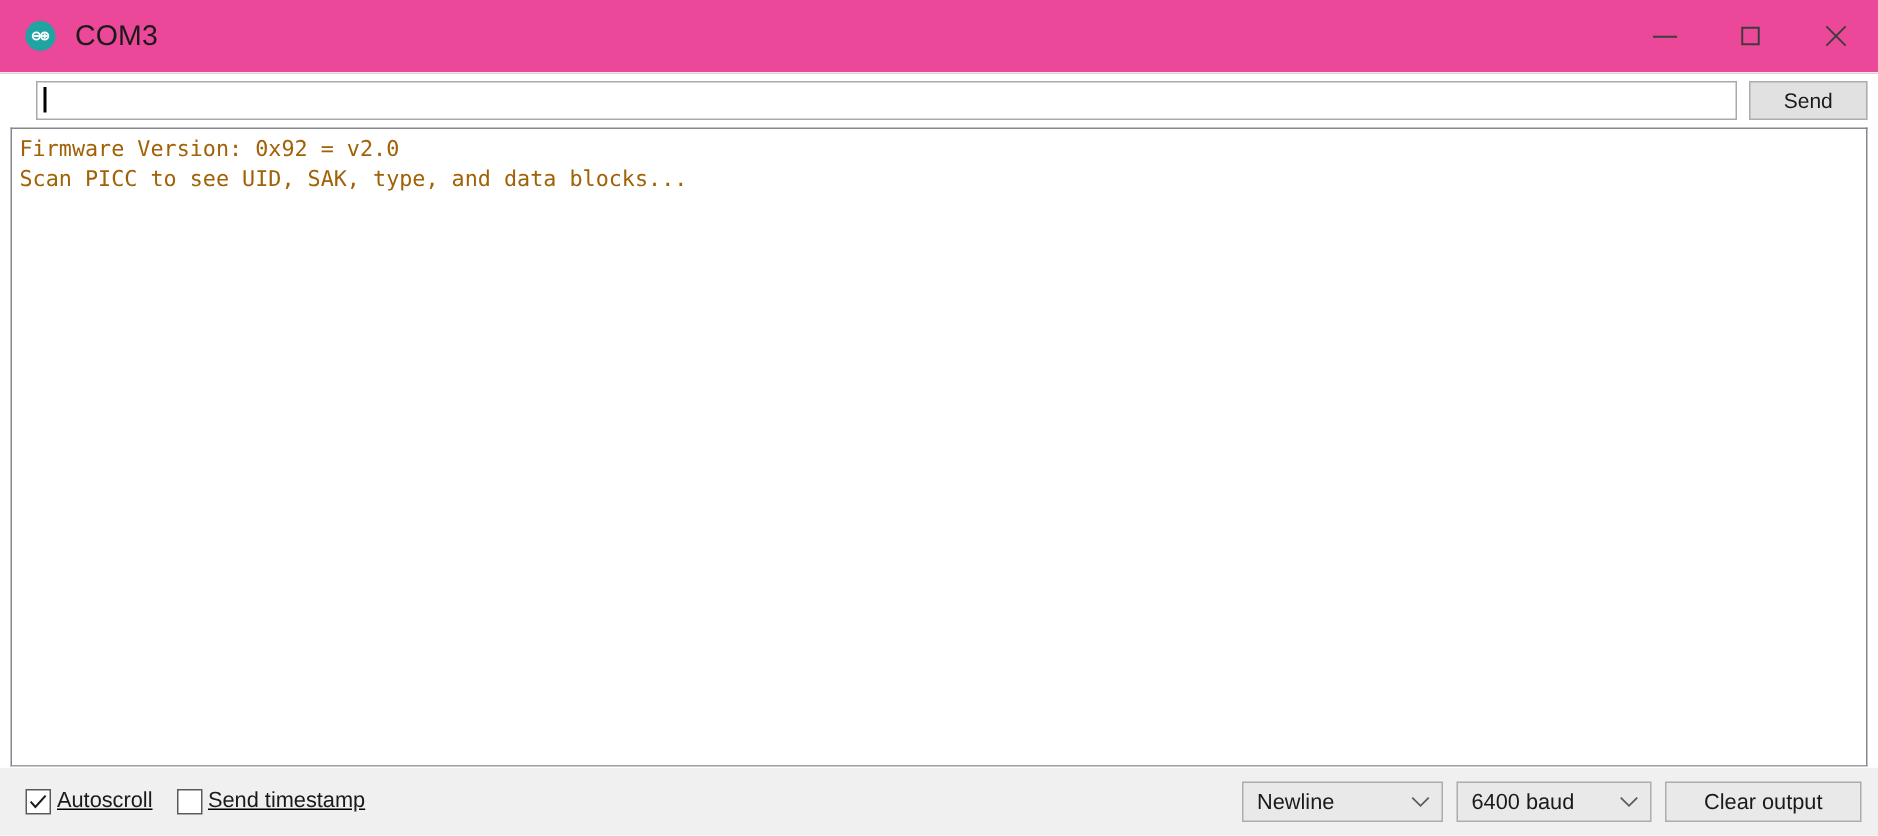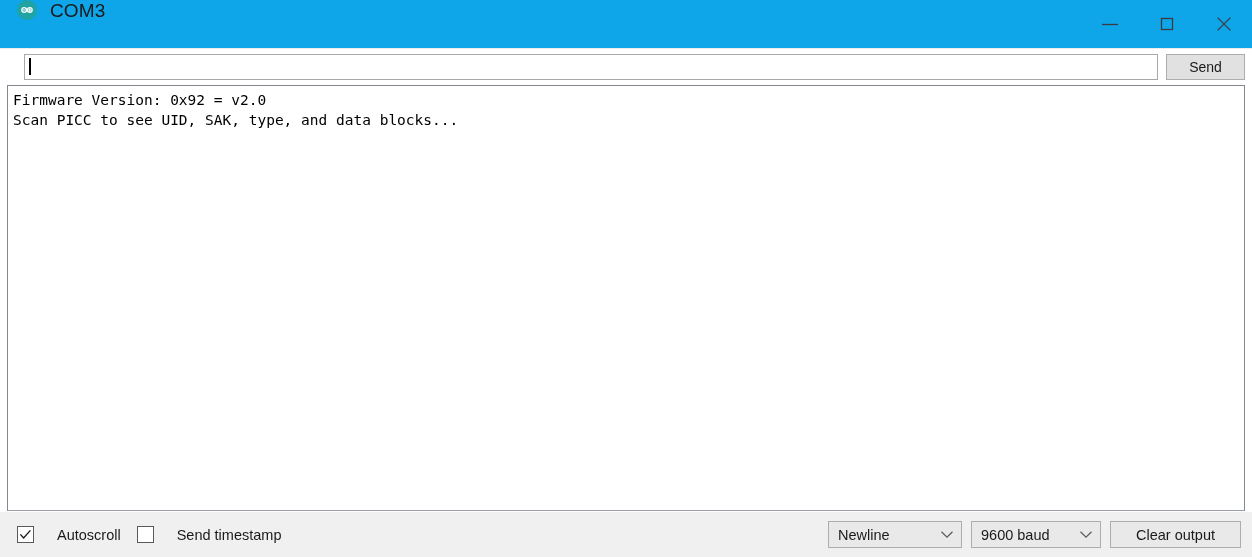--- a/index.html
+++ b/index.html
@@ -22,23 +22,23 @@
     background: #ffffff;
     box-sizing: border-box;
     display: flex;
     flex-direction: column;
   }
 
   
   .titlebar {
     height: 48px;
     min-height: 48px;
-    background: #0ea5e9;
-    display: flex;
-    align-items: flex-start;
+    background: #ec4899;
+    display: flex;
+    align-items: center;
     position: relative;
     border-bottom: 1px solid #ececec;
   }
   .titlebar-left {
     display: flex;
     align-items: center;
     padding-left: 17px;
   }
   .app-icon {
     width: 20px;
@@ -149,21 +149,21 @@
     box-sizing: border-box;
     overflow: hidden;
     position: relative;
   }
   .console-text {
     margin: 0;
     padding: 4px 0 0 5px;
     font-family: "DejaVu Sans Mono", "Liberation Mono", monospace;
     font-size: 14.5px;
     line-height: 20px;
-    color: #000000;
+    color: #a16207;
     white-space: pre;
     letter-spacing: 0px;
   }
 
   
   .statusbar {
     height: 46px;
     min-height: 46px;
     background: #f0f0f0;
     display: flex;
@@ -172,23 +172,24 @@
     padding: 0 11px 0 17px;
     border-top: 1px solid #ffffff;
   }
   .status-left {
     display: flex;
     align-items: center;
     gap: 16px;
   }
   .checkitem {
     display: flex;
-    align-items: flex-end;
-    gap: 23px;
-    cursor: default;
+    align-items: flex-start;
+    gap: 4px;
+    cursor: default;
+    text-decoration: underline;
   }
   .checkbox {
     width: 17px;
     height: 17px;
     background: #ffffff;
     border: 1px solid #5a5a5a;
     box-sizing: border-box;
     display: inline-flex;
     align-items: center;
     justify-content: center;
@@ -338,21 +339,21 @@
       <div class="select-box select-line">
         <span class="select-label">Newline</span>
         <span class="chev">
           <svg width="14" height="9" viewBox="0 0 14 9" aria-hidden="true">
             <polyline points="1.5,1.8 7,7.2 12.5,1.8" fill="none" stroke="#5c5c5c" stroke-width="1.25"></polyline>
           </svg>
         </span>
       </div>
 
       <div class="select-box select-baud">
-        <span class="select-label">9600 baud</span>
+        <span class="select-label">6400 baud</span>
         <span class="chev">
           <svg width="14" height="9" viewBox="0 0 14 9" aria-hidden="true">
             <polyline points="1.5,1.8 7,7.2 12.5,1.8" fill="none" stroke="#5c5c5c" stroke-width="1.25"></polyline>
           </svg>
         </span>
       </div>
 
       <button class="clear-button">Clear output</button>
 
     </div>

